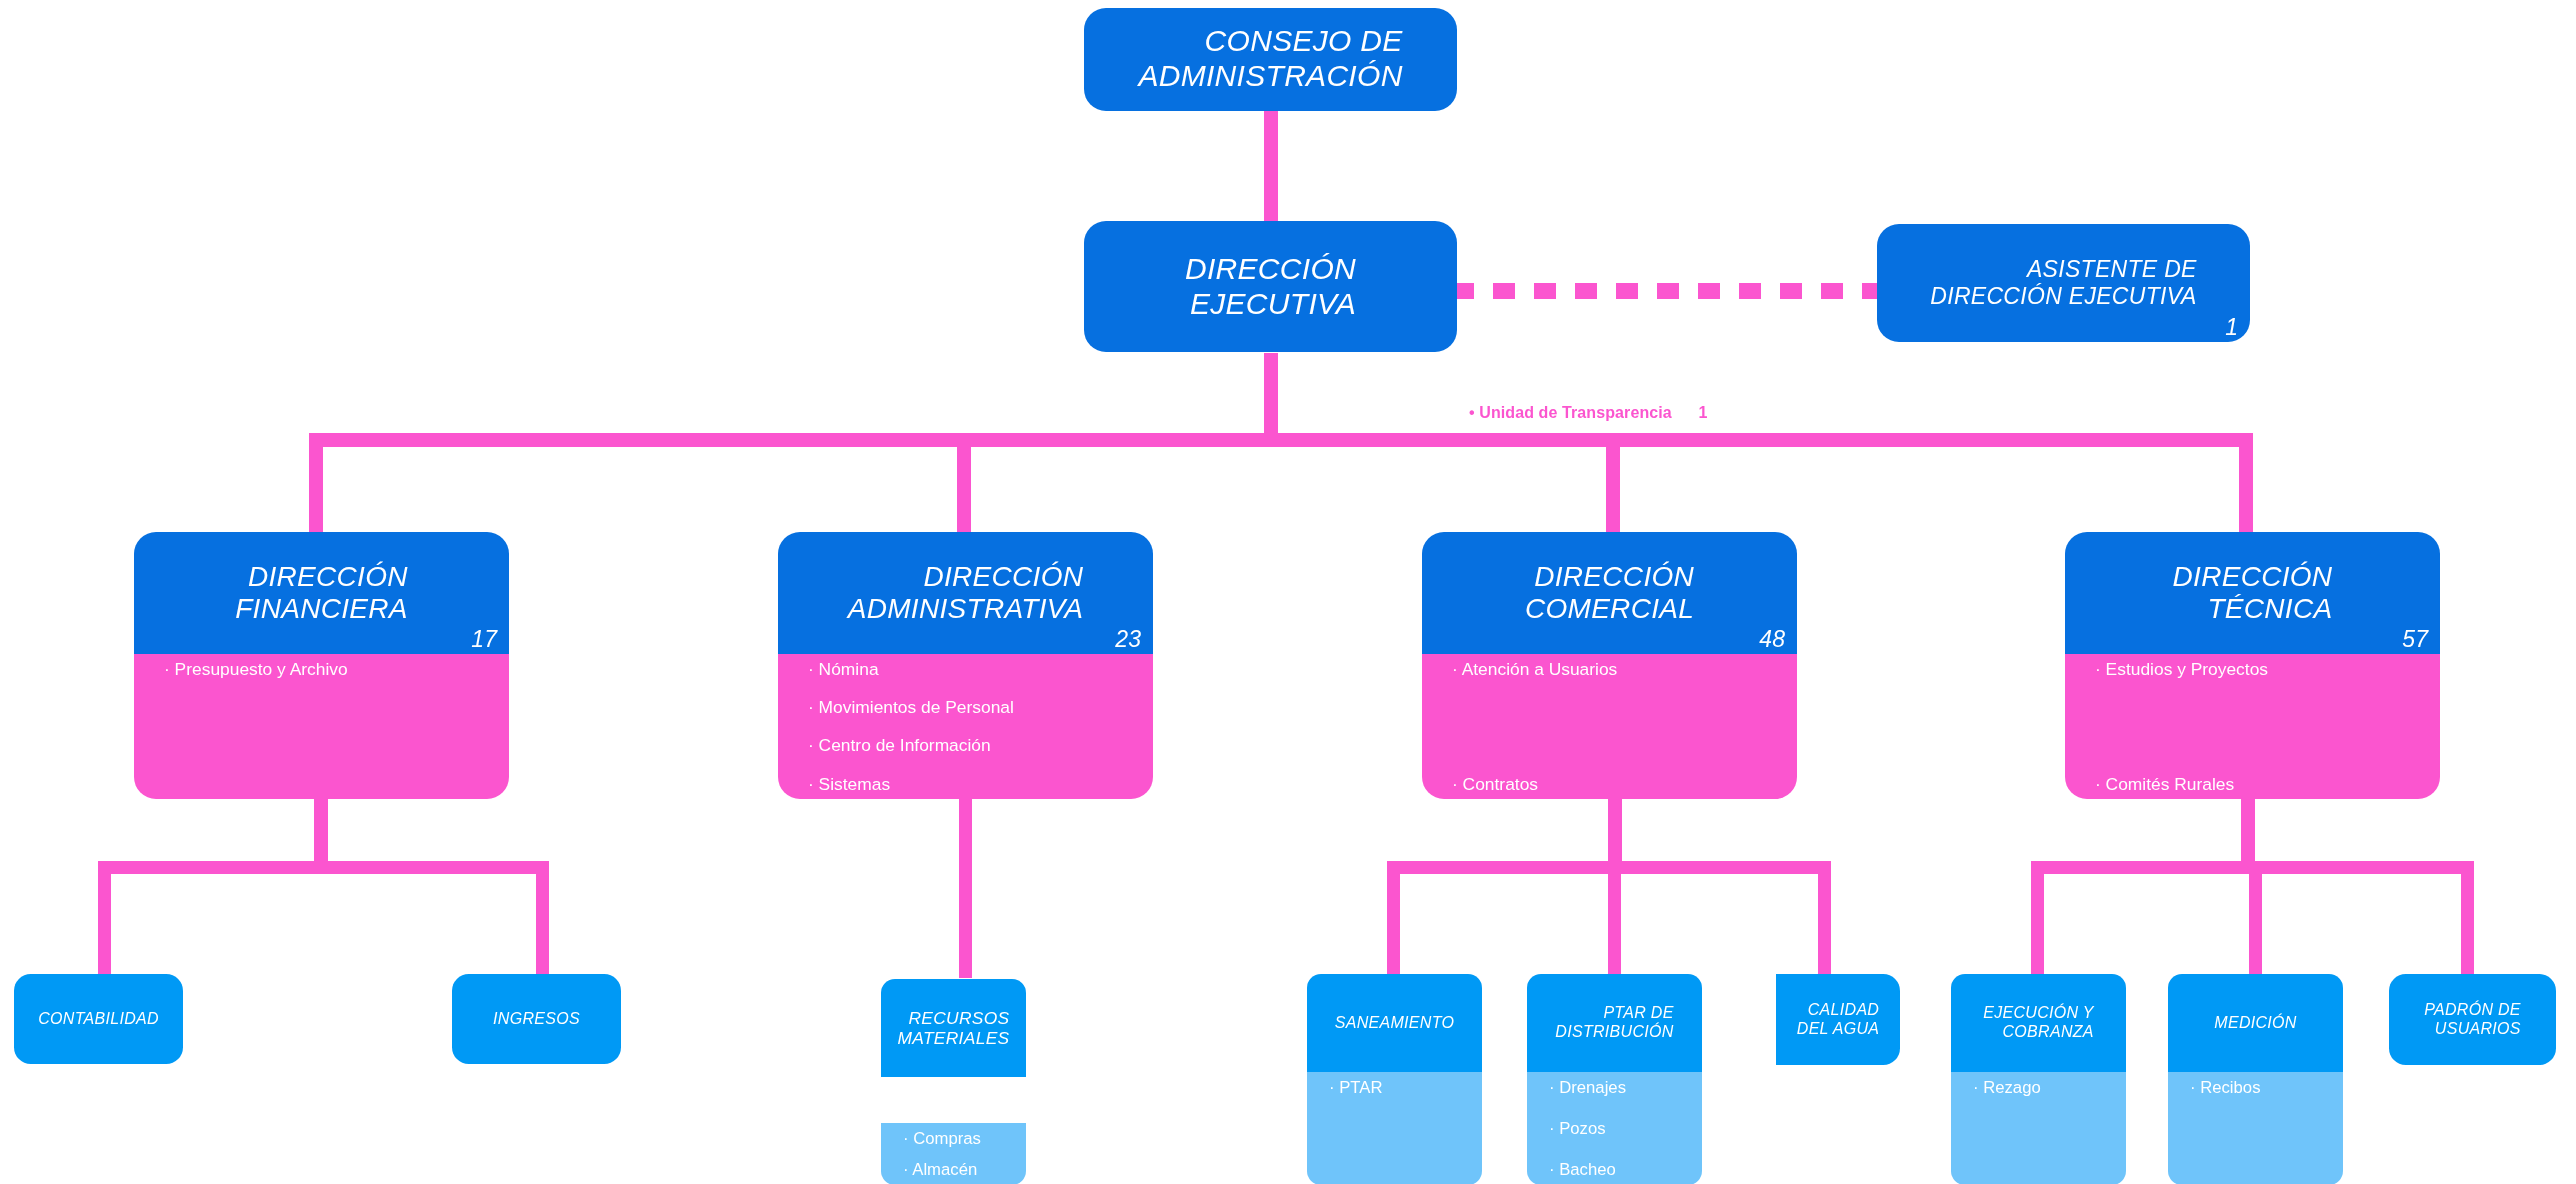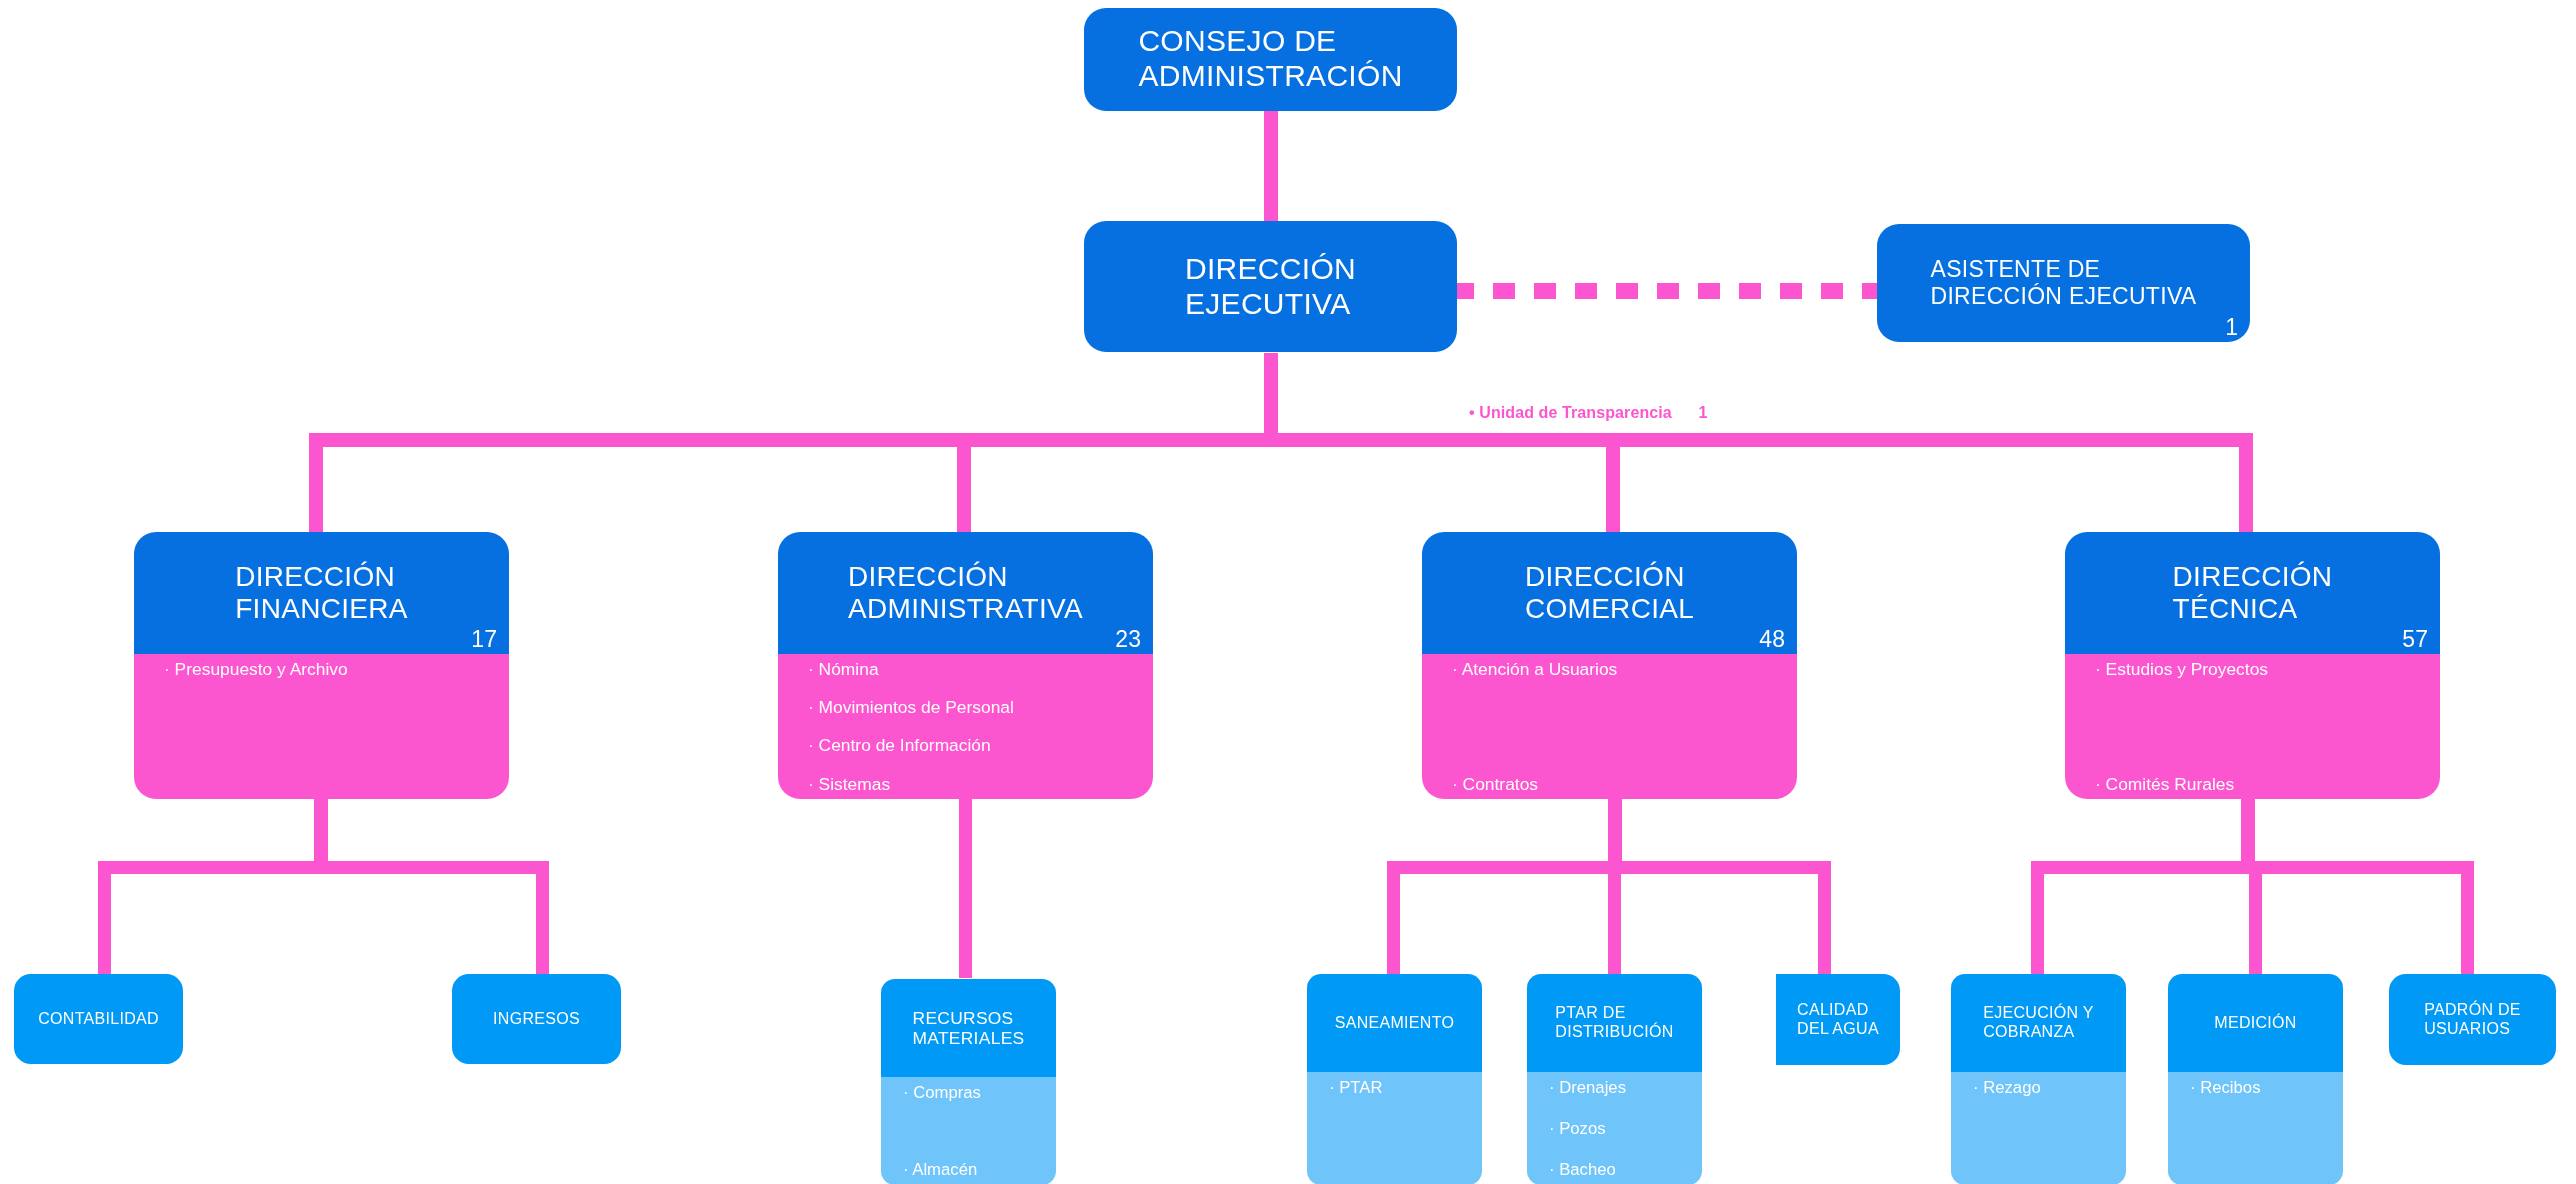--- a/index.html
+++ b/index.html
@@ -50,22 +50,23 @@
 
   .head {
     position: relative;
     box-sizing: border-box;
     background: #0670e0;
     color: #ffffff;
     display: flex;
     flex-direction: column;
     align-items: center;
     justify-content: center;
-    text-align: left;
+    text-align: right;
     letter-spacing: 0.3px;
+    font-style: italic;
   }
   .head.lt { background: #0099f5; }
 
   .head .title {
     display: block;
     line-height: 1.16;
     white-space: pre-line;
     font-weight: 400;
   }
   .count {
@@ -235,21 +236,21 @@
       <span class="title">CONTABILIDAD</span>
     </div>
   </div>
 
   <div class="node sq lvl3" style="left:452px; top:974px; width:169px; height:90px;">
     <div class="head lt" style="height:90px;">
       <span class="title">INGRESOS</span>
     </div>
   </div>
 
-  <div class="node sq2 lvl3b" style="left:881px; top:979px; width:175px; height:206px;">
+  <div class="node sq2 lvl3b" style="left:881px; top:979px; width:145px; height:206px;gap:46px;">
     <div class="head lt" style="height:98px;">
       <span class="title">RECURSOS
 MATERIALES</span>
     </div>
     <div class="body lt">
       <div class="li">· Compras</div>
       <div class="li">· Almacén</div>
     </div>
   </div>
 

